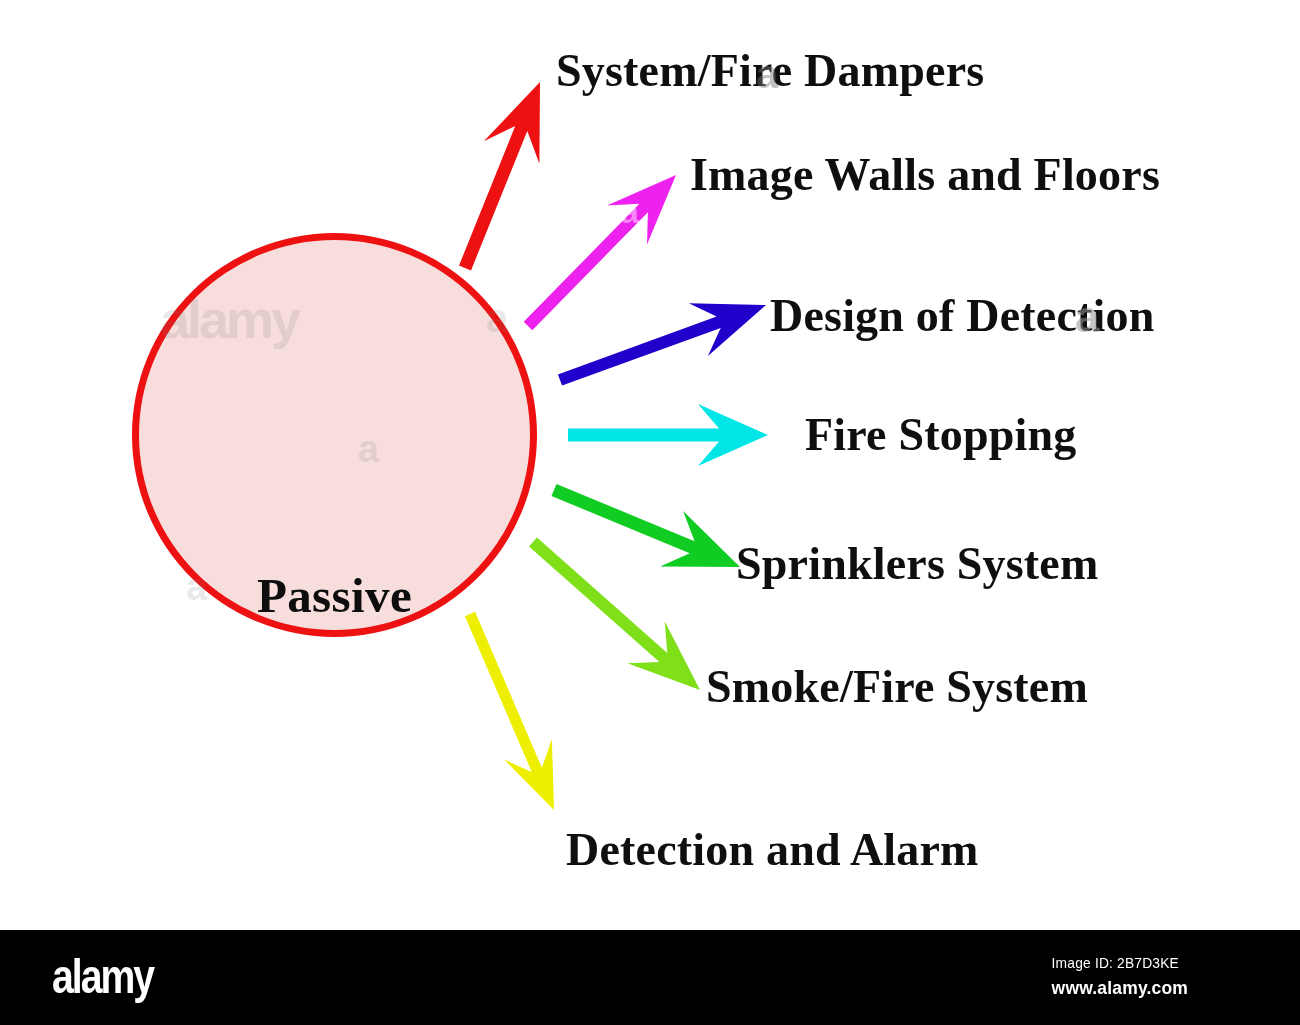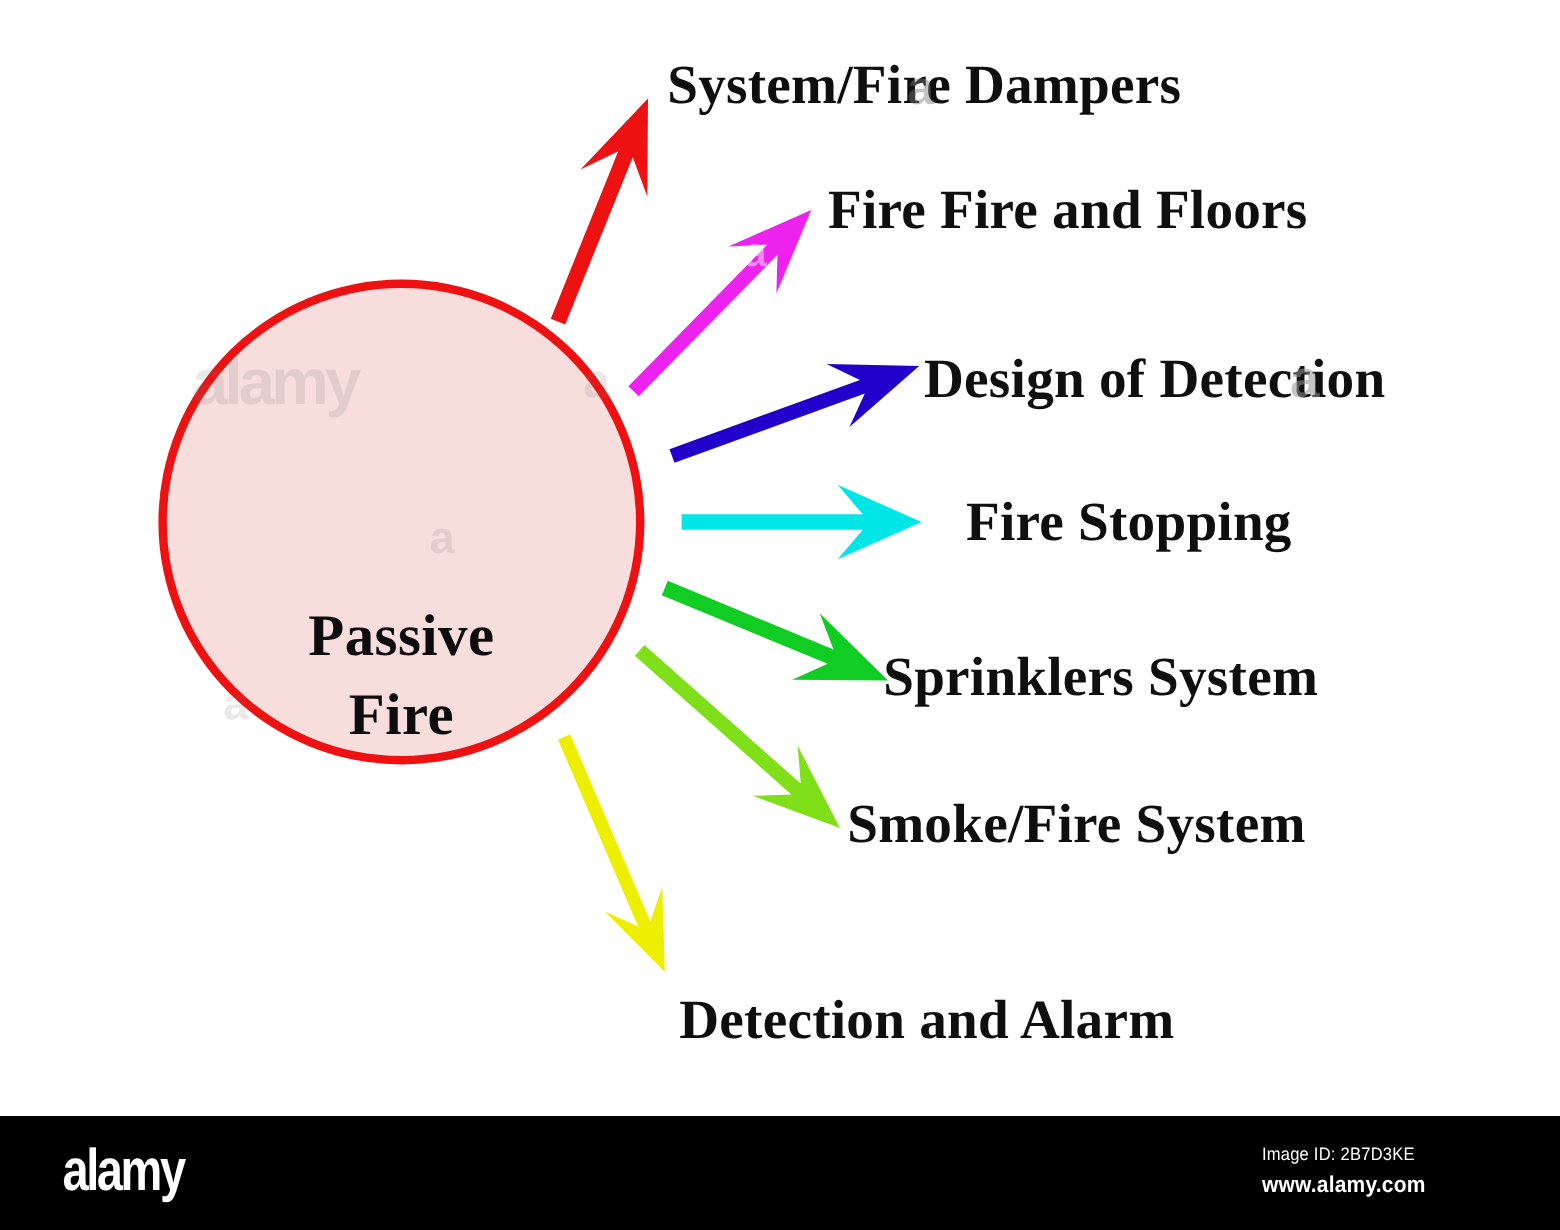--- a/index.html
+++ b/index.html
@@ -143,27 +143,26 @@
           <polygon points="568.0,441.5 719.0,441.5 698.0,466.0 768.0,435.0 698.0,404.0 719.0,428.5 568.0,428.5" fill="#00E6E6"></polygon>
           <polygon points="551.5,496.0 689.7,553.2 660.2,566.4 740.0,567.0 683.1,511.0 694.6,541.2 556.5,484.0" fill="#11CC22"></polygon>
           <polygon points="529.0,546.5 659.4,662.0 627.5,663.2 700.0,690.0 664.7,621.3 667.3,653.0 537.0,537.5" fill="#7FE019"></polygon>
           <polygon points="464.9,616.2 531.8,772.1 504.1,759.6 554.0,810.0 551.9,739.1 541.9,767.8 475.1,611.8" fill="#EEEE00"></polygon>
         </g>
     </svg>
 
     <div id="center-node">
       <div id="center-label">
         <span class="ln">Passive</span>
-        <span class="ln">Fire</span>
       </div>
     </div>
 
     <div id="label-layer">
         <div class="branch-label" style="left: 556px; top: 48px;">System/Fire Dampers</div>
-        <div class="branch-label" style="left: 690px; top: 152px;">Fire Fire and Floors</div>
+        <div class="branch-label" style="left: 690px; top: 152px;">Image Walls and Floors</div>
         <div class="branch-label" style="left: 770px; top: 293px;">Design of Detection</div>
         <div class="branch-label" style="left: 805px; top: 412px;">Fire Stopping</div>
         <div class="branch-label" style="left: 736px; top: 541px;">Sprinklers System</div>
         <div class="branch-label" style="left: 706px; top: 664px;">Smoke/Fire System</div>
         <div class="branch-label" style="left: 566px; top: 827px;">Detection and Alarm</div>
       </div>
 
     <span class="wm wm-a1">alamy</span>
     <span class="wm wm-a2">a</span>
     <span class="wm wm-a3">a</span>

